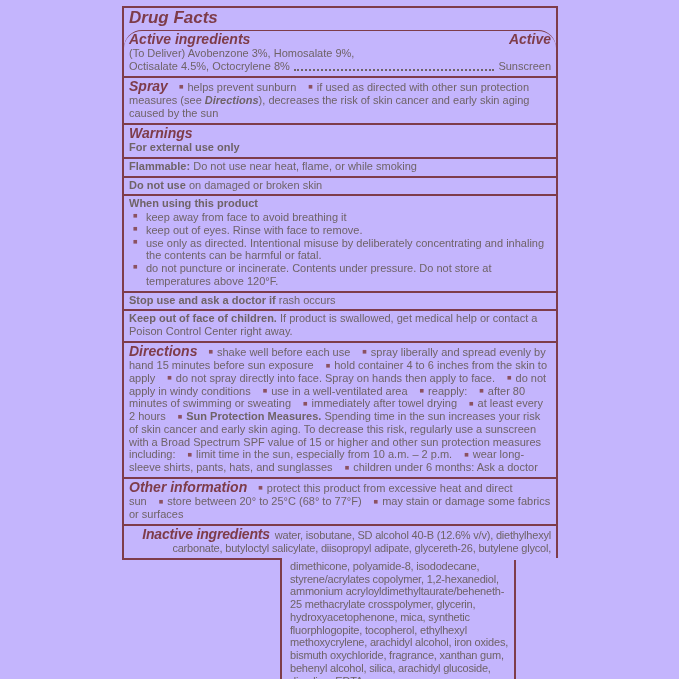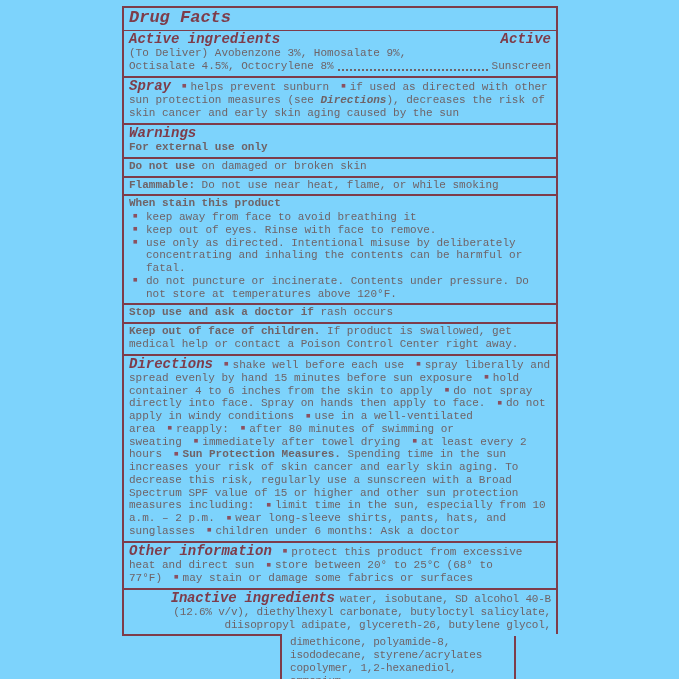--- a/index.html
+++ b/index.html
@@ -3,31 +3,31 @@
 <meta charset="utf-8">
 <style>
   :root{
     --accent:#7e3c4a;
     --text:#6f6367;
     --bullet:#8b5160;
   }
   *{box-sizing:border-box;}
   body{margin:0;background:#ffffff;}
   .page{
-    position:relative;width:679px;height:679px;background:#7dd3fc;overflow:hidden;
-    font-family:Liberation Mono, monospace;color:var(--text);
+    position:relative;width:679px;height:679px;background:#c4b5fd;overflow:hidden;
+    font-family:Liberation Sans, sans-serif;color:var(--text);
   }
   .label{
     position:absolute;left:122px;top:6px;width:436px;
     font-size:11px;line-height:1.16;
   }
   .box{border:2px solid var(--accent);border-bottom:none;}
   .row{padding:1px 5px 3px;}
   .rule{border-top:2px solid var(--accent);}
-  .rule-thin{border-top:1px solid var(--accent);}
+  .rule-thin{border-top:1px solid var(--accent);border-radius:18px;}
   .h1{font-style:italic;font-weight:bold;font-size:17px;color:var(--accent);line-height:1.05;}
   .h2{font-style:italic;font-weight:bold;font-size:14px;color:var(--accent);margin-right:5px;line-height:1.1;}
   .b{font-weight:bold;}
   .i{font-style:italic;}
   .sq{color:var(--bullet);font-size:7.5px;margin:0 4px 0 12px;vertical-align:1.5px;}
   .firstsq{margin-left:6px;}
   .head-flex{display:flex;justify-content:space-between;align-items:baseline;}
   .leader-row{display:flex;align-items:flex-end;}
   .leader{flex:1;border-bottom:2px dotted var(--text);margin:0 4px 2px 4px;height:0;}
   .wlist{margin-top:1px;}
@@ -75,29 +75,29 @@
       <div class="row rule">
         <span class="h2">Spray</span><span><span class="sq firstsq">■</span><span>helps prevent sunburn</span><span class="sq">■</span><span>if used as directed with other sun protection measures (see </span><span class="b i">Directions</span><span>), decreases the risk of skin cancer and early skin aging caused by the sun</span></span>
       </div>
 
       <div class="row rule">
         <div><span class="h2">Warnings</span></div>
         <div class="b">For external use only</div>
       </div>
 
       <div class="row rule">
+        <span class="b">Flammable:</span><span> Do not use near heat, flame, or while smoking</span>
+      </div>
+
+      <div class="row rule">
         <span class="b">Do not use</span><span> on damaged or broken skin</span>
       </div>
 
       <div class="row rule">
-        <span class="b">Flammable:</span><span> Do not use near heat, flame, or while smoking</span>
-      </div>
-
-      <div class="row rule">
-        <div class="b">When stain this product</div>
+        <div class="b">When using this product</div>
         <div class="wlist">
 
             <div class="wb"><span class="sqb">■</span><span>keep away from face to avoid breathing it</span></div>
 
             <div class="wb"><span class="sqb">■</span><span>keep out of eyes.  Rinse with face to remove.</span></div>
 
             <div class="wb"><span class="sqb">■</span><span>use only as directed. Intentional misuse by deliberately concentrating and inhaling the contents can be harmful or fatal.</span></div>
 
             <div class="wb"><span class="sqb">■</span><span>do not puncture or incinerate. Contents under pressure. Do not store at temperatures above 120°F.</span></div>
           </div>

